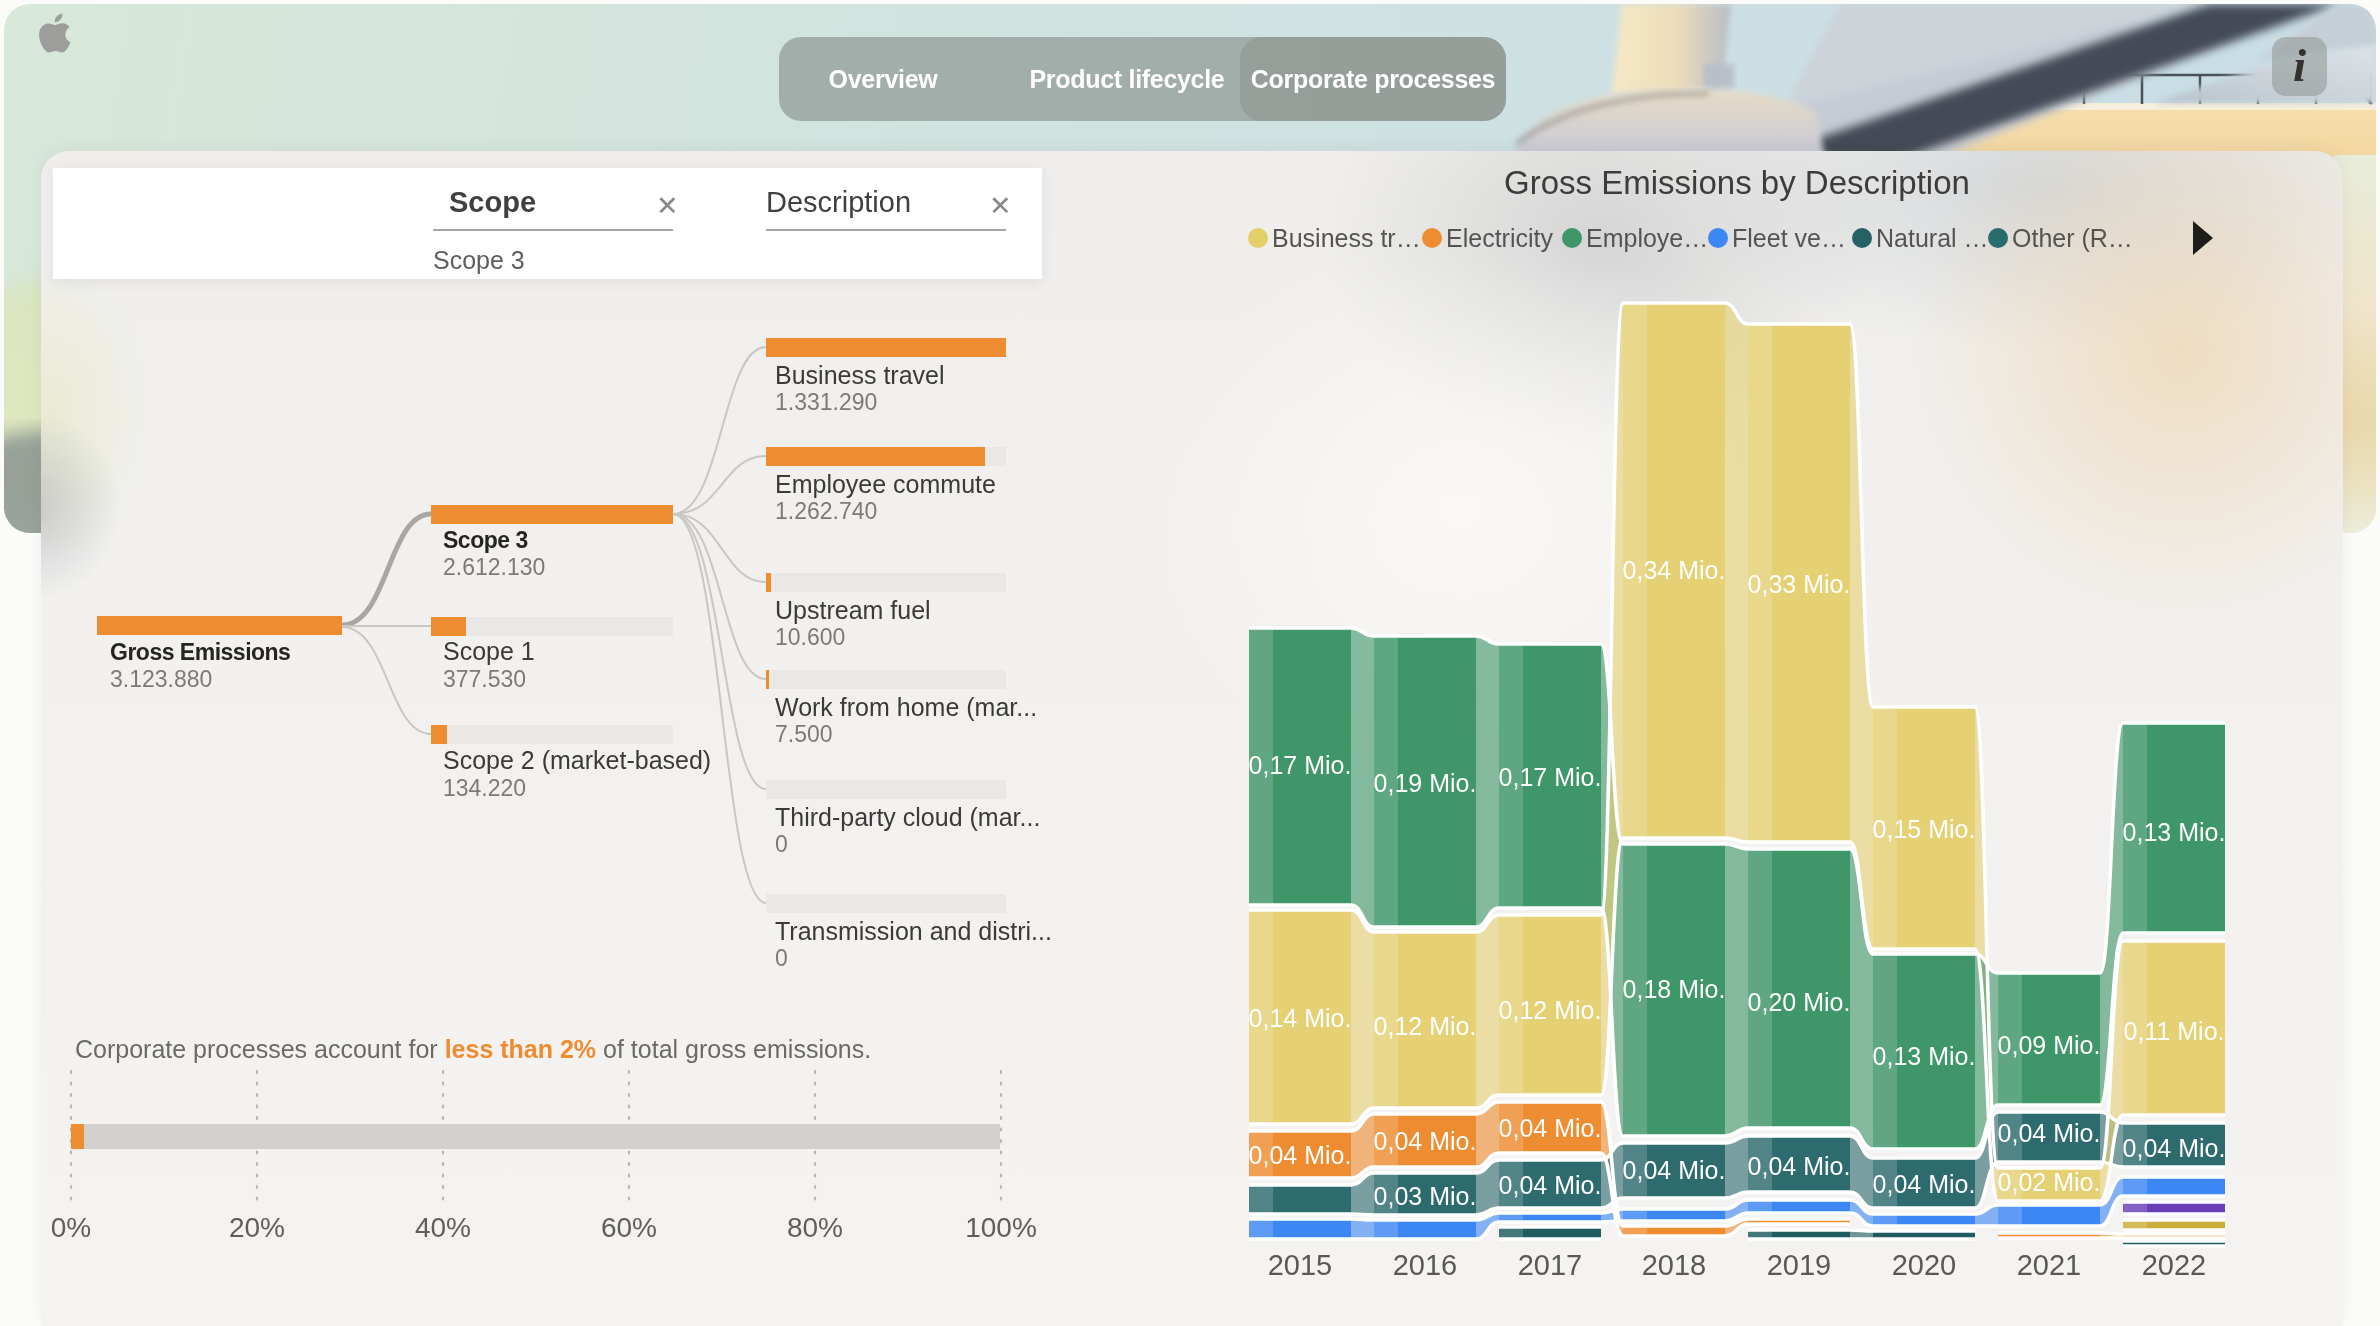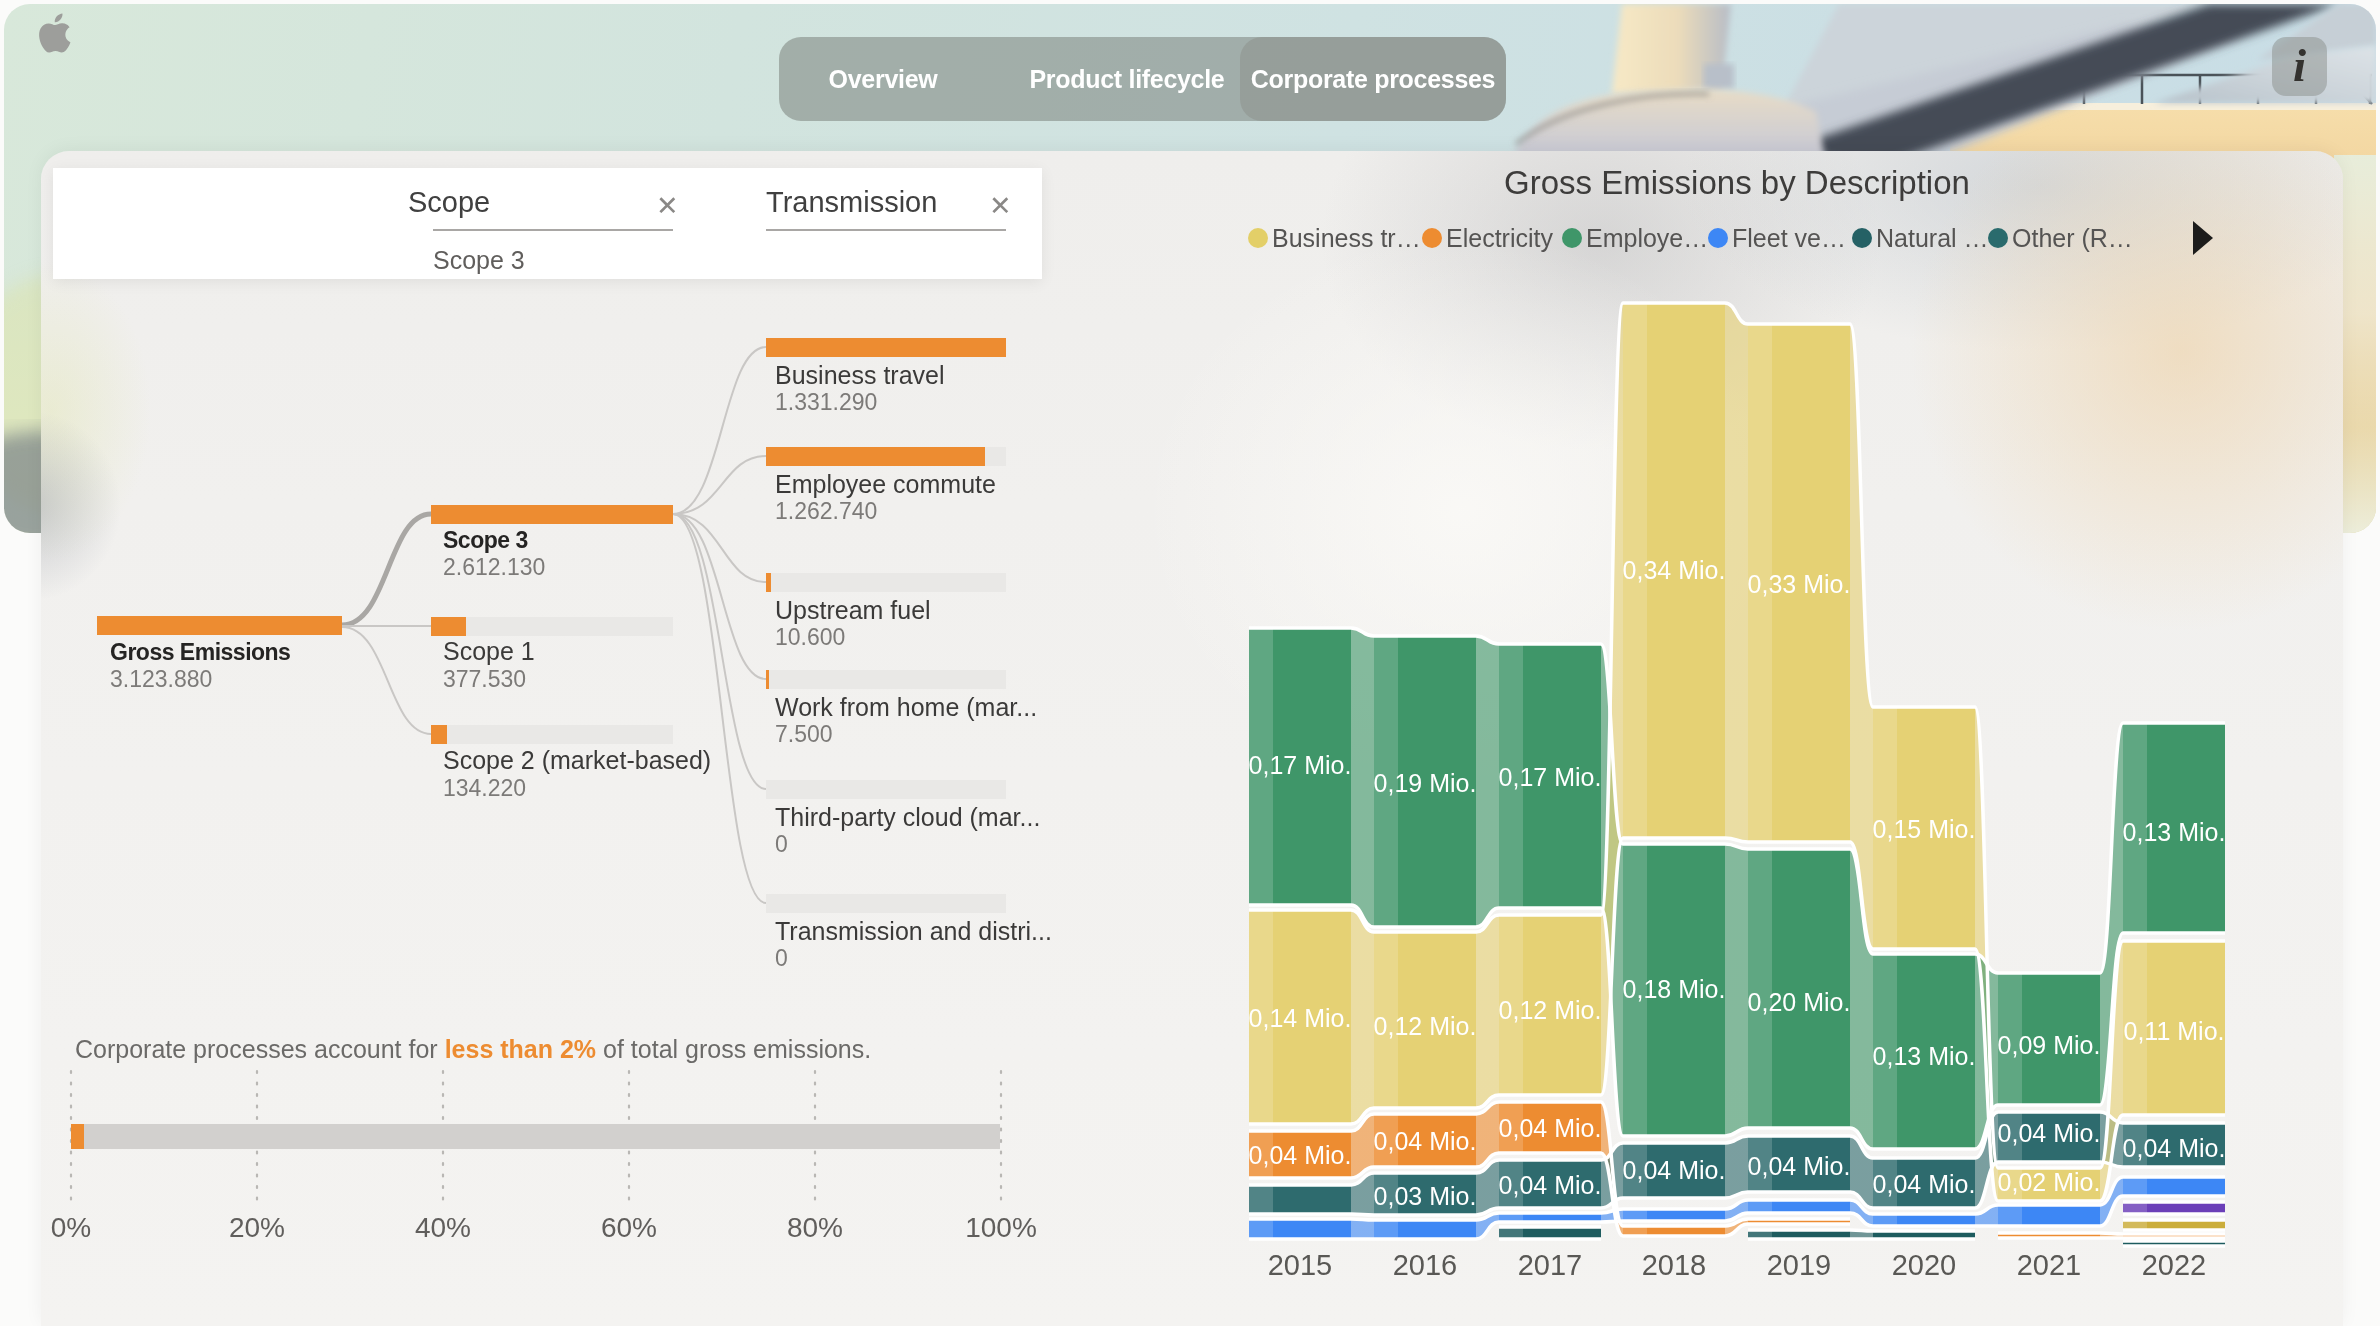--- a/index.html
+++ b/index.html
@@ -101,25 +101,25 @@
   </div>
 <div id="panel">
   <div class="blob" style="left:1280px;top:-120px;width:560px;height:420px;background:radial-gradient(closest-side, rgba(178,178,180,0.42), rgba(178,178,180,0));"></div>
   <div class="blob" style="left:1640px;top:-130px;width:720px;height:330px;background:radial-gradient(closest-side, rgba(185,193,201,0.5), rgba(185,193,201,0));"></div>
   <div class="blob" style="left:1870px;top:-80px;width:540px;height:560px;background:radial-gradient(closest-side, rgba(238,211,170,0.65), rgba(238,211,170,0));"></div>
   <div class="blob" style="left:1100px;top:80px;width:640px;height:560px;background:radial-gradient(closest-side, rgba(252,251,248,0.75), rgba(252,251,248,0));"></div>
   <div class="blob" style="left:-90px;top:110px;width:200px;height:300px;background:radial-gradient(closest-side, rgba(223,228,170,0.4), rgba(223,228,170,0));"></div>
   <div class="blob" style="left:-100px;top:260px;width:180px;height:190px;background:radial-gradient(closest-side, rgba(96,104,120,0.28), rgba(96,104,120,0));"></div>
 </div>
 <div id="card"></div>
-<div class="hdr" style="left:408px;top:186px;">Scope</div>
+<div class="hdr" style="left:449px;top:186px;font-weight:bold;">Scope</div>
 <div class="hline" style="left:433px;top:229px;width:240px;"></div>
 <div class="hx" style="left:656px;top:190px;">✕</div>
 <div class="sub" style="left:433px;top:246px;">Scope 3</div>
-<div class="hdr" style="left:766px;top:186px;">Transmission</div>
+<div class="hdr" style="left:766px;top:186px;">Description</div>
 <div class="hline" style="left:766px;top:229px;width:240px;"></div>
 <div class="hx" style="left:989px;top:190px;">✕</div>
 <div id="nav">
   <div class="tab" style="left:0px;width:208px;">Overview</div>
   <div class="tab active" style="left:461px;width:266px;">Corporate processes</div>
   <div class="tab" style="left:208px;width:280px;">Product lifecycle</div>
 </div>
 <div id="info">i</div>
 <svg width="47" height="47" viewBox="0 0 24 24" style="position:absolute;left:32px;top:10px;filter:blur(0.6px);" fill="#9d9e9b">
 <path d="M17.05 12.54c-.03-2.5 2.04-3.7 2.13-3.76-1.16-1.7-2.97-1.93-3.61-1.96-1.54-.16-3 .9-3.78.9-.78 0-1.98-.88-3.26-.86-1.68.03-3.22.97-4.08 2.47-1.74 3.01-.44 7.47 1.25 9.91.83 1.2 1.81 2.54 3.1 2.49 1.25-.05 1.72-.8 3.22-.8 1.5 0 1.93.8 3.25.78 1.34-.03 2.19-1.21 3.01-2.42.95-1.38 1.34-2.72 1.36-2.79-.03-.01-2.61-1-2.64-3.96z"></path>

